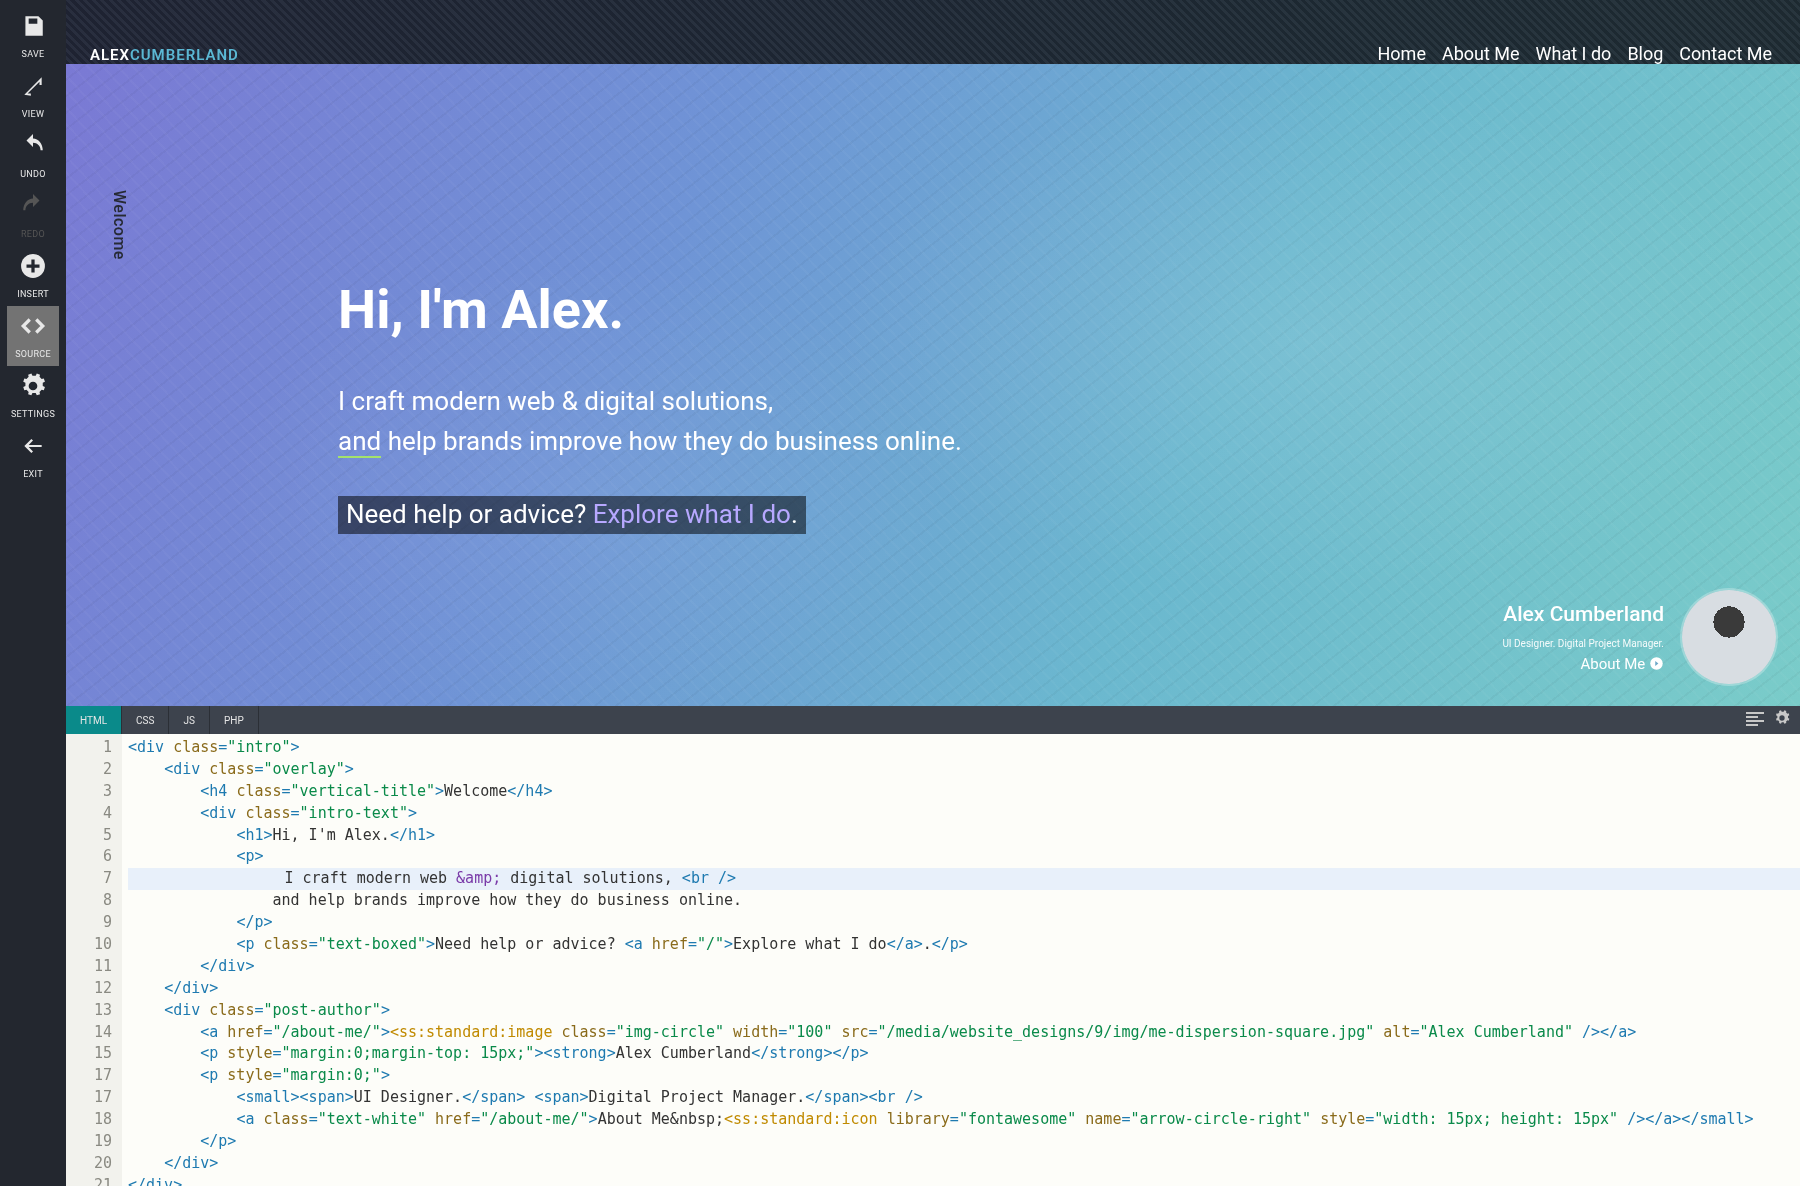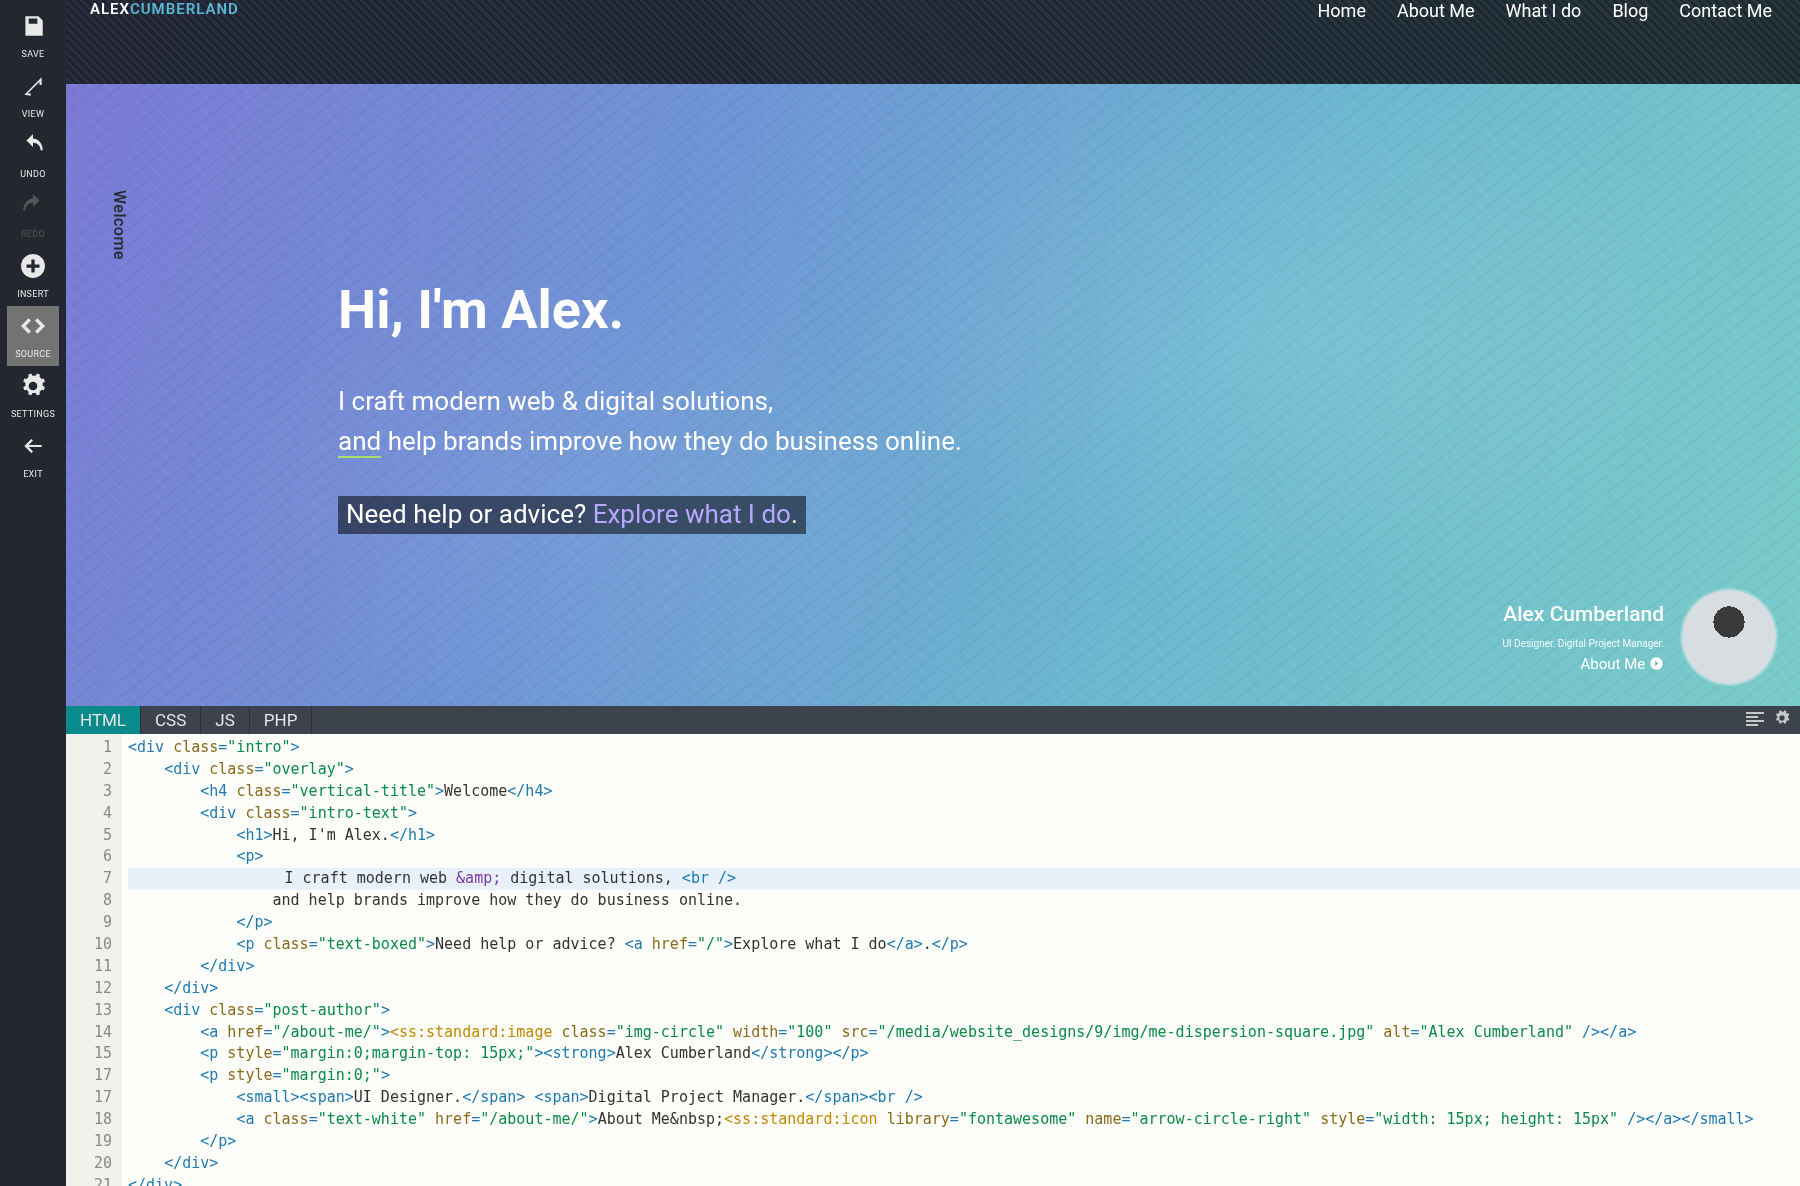--- a/index.html
+++ b/index.html
@@ -53,33 +53,33 @@
   content: "";
   position: absolute; inset: 0;
   background-image:
     radial-gradient(ellipse 780px 420px at 72% 48%, rgba(255,255,255,0.10), transparent 62%),
     radial-gradient(ellipse 560px 360px at 30% 70%, rgba(255,255,255,0.06), transparent 66%),
     repeating-linear-gradient(47deg, rgba(255,255,255,0.028) 0 2px, transparent 2px 11px),
     repeating-linear-gradient(-38deg, rgba(0,0,0,0.035) 0 2px, transparent 2px 13px);
   pointer-events:none;
 }
 .site-header {
-  height: 84px;
+  height: 64px;
   background: repeating-linear-gradient(45deg, rgba(20,25,32,0.90) 0 3px, rgba(32,38,46,0.90) 3px 6px);
   display: flex;
-  align-items: flex-start;
+  align-items: flex-end;
   justify-content: space-between;
   padding: 0 28px 0 24px;
   position: relative;
   z-index: 2;
 }
 .site-logo { font-size: 15px; letter-spacing: 1px; font-weight: 600; }
 .site-logo .b1 { color: #fff; }
 .site-logo .b2 { color: #5bb8d4; }
-.site-nav { display: flex; gap: 31px; }
+.site-nav { display: flex; gap: 16px; }
 .site-nav a { color: #fff; text-decoration: none; font-size: 18px; }
 
 .vertical-title {
   position: absolute;
   left: 44px;
   top: 190px;
   writing-mode: vertical-rl;
   color: #262a34;
   font-size: 16px;
   font-weight: 500;
@@ -129,21 +129,21 @@
 
 .editor-tabs {
   height: 28px;
   background: #3d434d;
   display: flex;
   align-items: stretch;
   flex-shrink: 0;
 }
 .editor-tabs .tab {
   padding: 0 14px;
-  font-size: 17px;
+  font-size: 10px;
   color: #e5e5e5;
   display: flex;
   align-items: center;
   border-right: 1px solid #2b2f36;
   cursor: pointer;
 }
 .editor-tabs .tab.active { background: #0a8a8a; }
 .editor-tabs .spacer { flex: 1; }
 .editor-tabs .right-icons { display: flex; align-items: center; padding-right: 10px; gap: 10px; color: #c8c8c8; }
 

